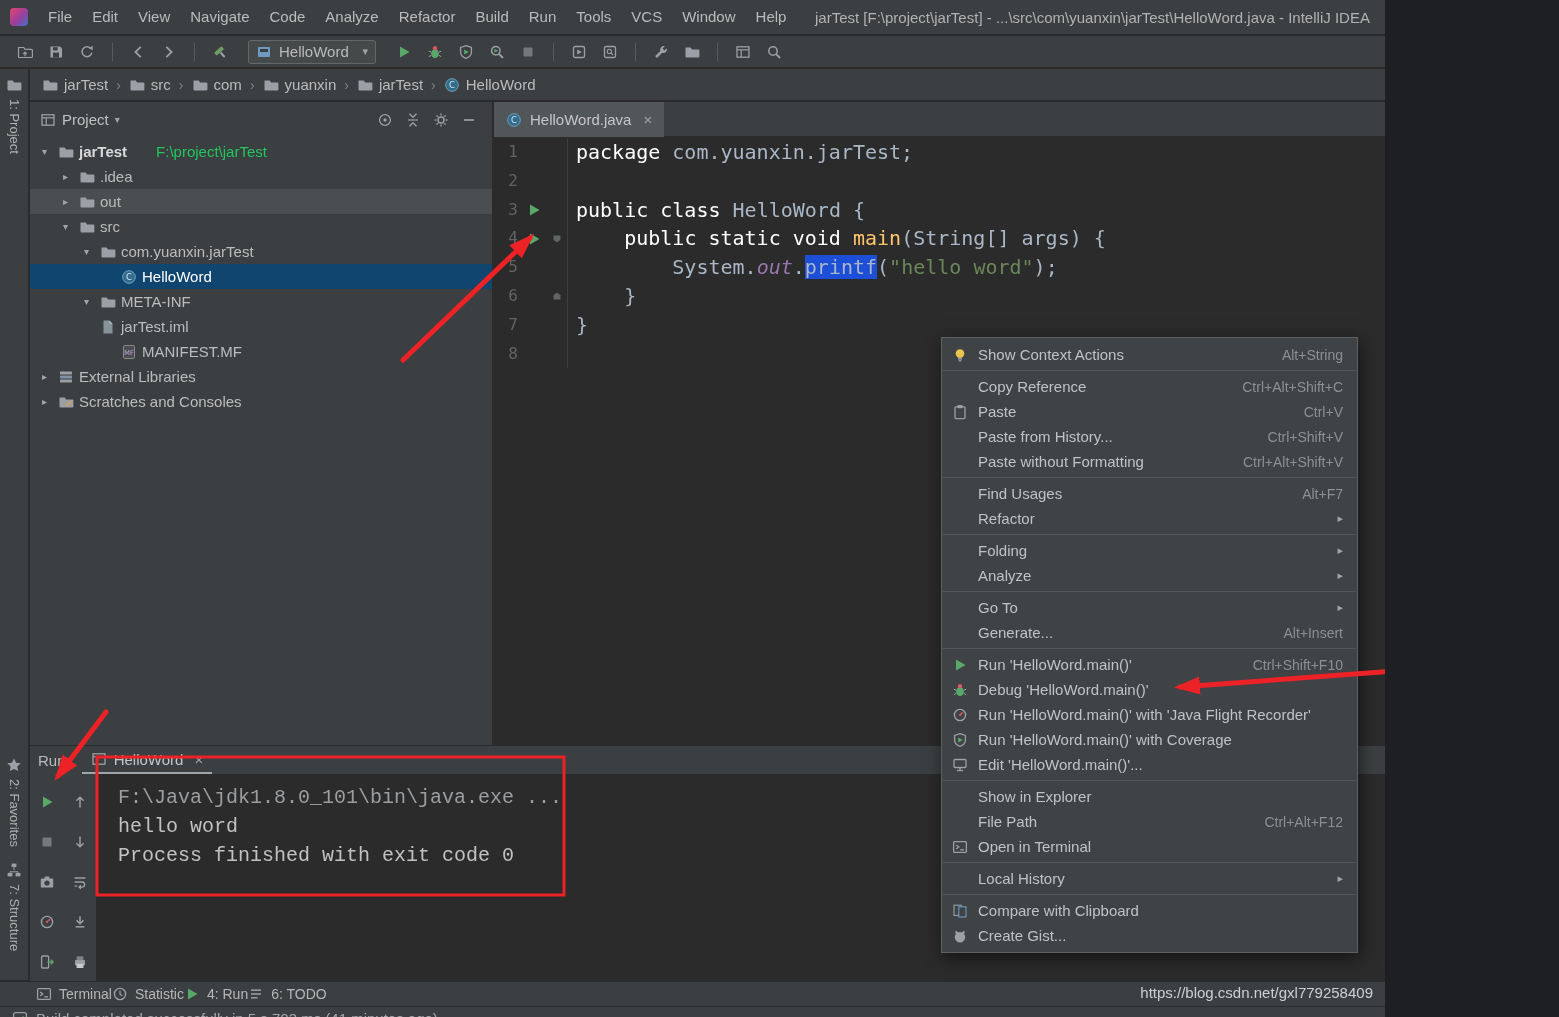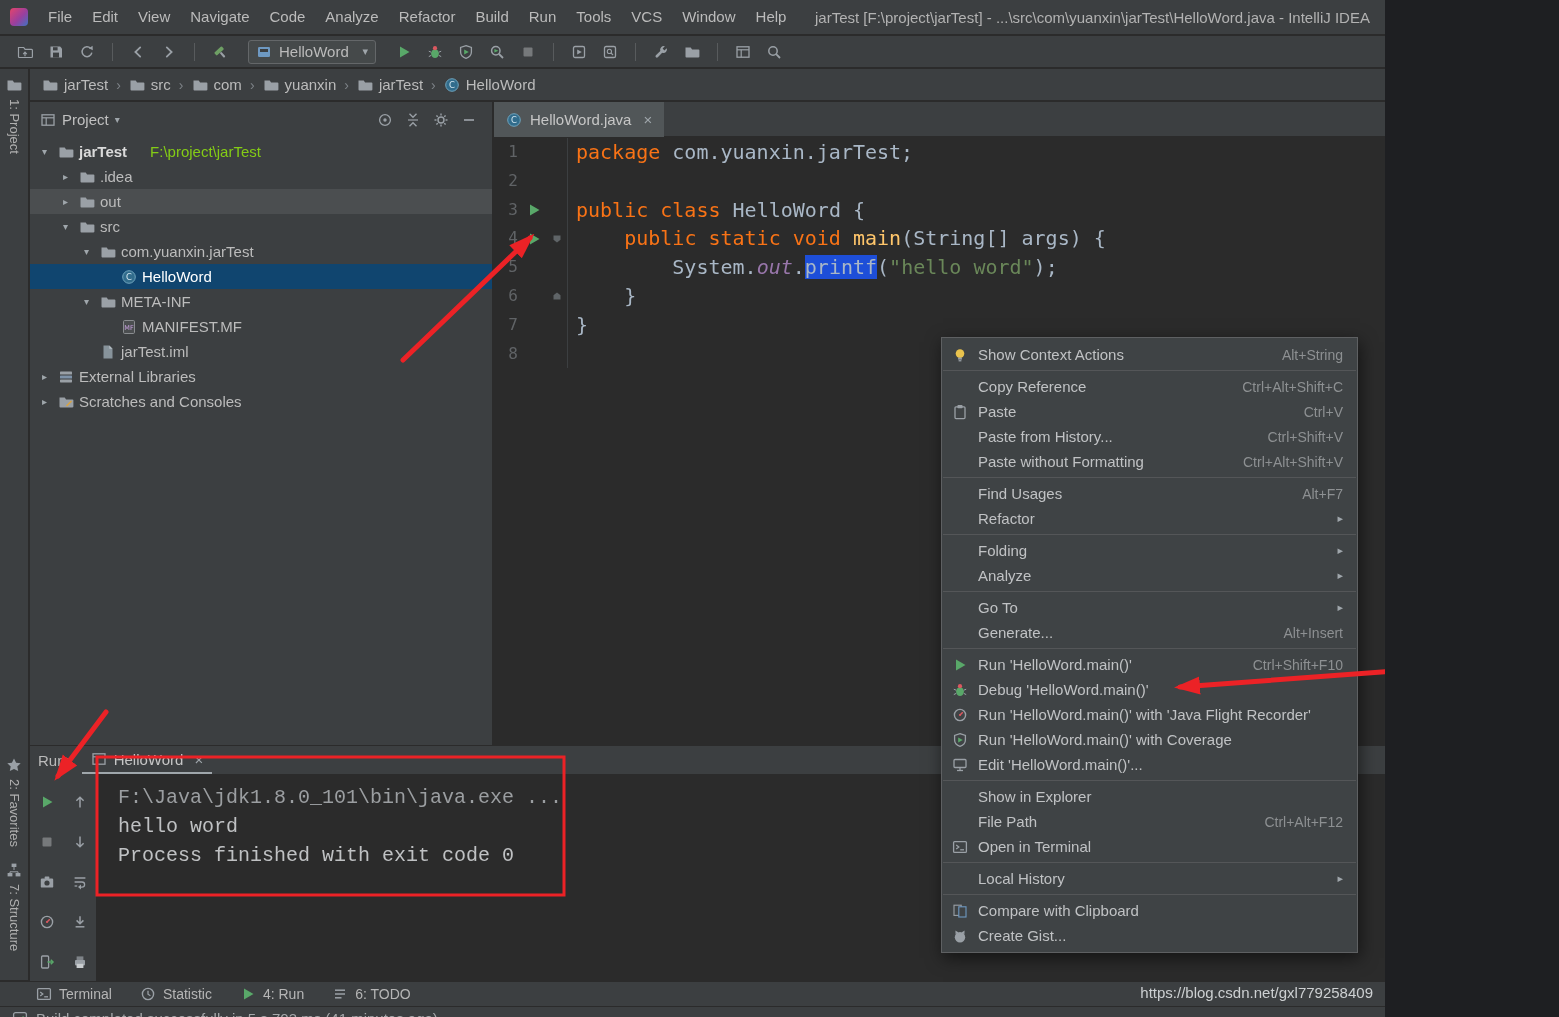--- a/index.html
+++ b/index.html
@@ -43,37 +43,37 @@
                  border-right:1px solid #2b2b2b;overflow:hidden}
   .panel-header{height:35px;display:flex;align-items:center;padding:0 10px;gap:6px;color:#c0c0c0}
   .ph-caret{font-size:10px;color:#9fa6ab}
   .ph-spacer{flex:1}
   .ph-btn{width:26px;height:24px;display:flex;align-items:center;justify-content:center}
   .tree{position:absolute;left:0;right:0;top:37px;bottom:0;overflow:hidden}
   .tree-row{height:25px;display:flex;align-items:center;gap:5px;white-space:nowrap;color:#bcbcbc}
   .tree-row.selected{background:#10456F;color:#fff}
   .tree-row.hovered{background:#4b4e50}
   .twist{width:17px;text-align:center;font-size:10px;color:#9fa6ab;flex:none}
-  .tree-hint{color:#84cc16;margin-left:18px}
+  .tree-hint{color:#22c55e;margin-left:24px}
   .tree-label.bold{font-weight:bold;color:#dadada}
 
   
   .editor{position:absolute;left:494px;top:102px;right:0;bottom:272px;background:#2b2b2b;overflow:hidden}
   .tabbar{height:35px;background:#3c3f41;border-bottom:1px solid #2b2b2b;display:flex}
   .tab{height:35px;background:#515658;display:flex;align-items:center;gap:8px;padding:0 12px;color:#c6c6c6}
   .tab-close{color:#9fa6ab;margin-left:4px;font-size:15px}
   .code-area{position:absolute;top:36px;left:0;right:0;bottom:0;font-family:"DejaVu Sans Mono",monospace;
              font-size:20px;line-height:28.8px}
   .code-line{display:flex;height:28.8px}
   .gutter{width:74px;flex:none;display:flex;align-items:center;height:100%}
   .lnum{width:28px;text-align:right;color:#606366;font-size:16px;padding-right:4px;font-family:"DejaVu Sans Mono",monospace}
   .grun{width:24px;display:flex;justify-content:center;align-items:center}
   .gfold{width:22px;display:flex;justify-content:center;align-items:center;height:100%;border-right:1px solid #3c3f41}
   .code{white-space:pre;padding-left:8px}
-  .seg-kw{color:#f97316}
+  .seg-kw{color:#ffffff}
   .seg-pl{color:#a9b7c6}
   .seg-str{color:#6a8759}
   .seg-fn{color:#ffc66b}
   .seg-field{color:#9876aa;font-style:italic}
   .seg-hl{color:#a9b7c6;background:#1d4ed8}
 
   
   .context-menu{position:absolute;left:941px;top:337px;width:417px;background:#3f4345;border:1px solid #5e6062;
                 box-shadow:2px 5px 16px rgba(0,0,0,.55);padding:4px 0;z-index:40}
   .cm-item{height:25px;display:flex;align-items:center;gap:9px;padding:0 14px 0 9px;color:#c0c2c4}
@@ -90,21 +90,21 @@
   .rp-body{position:absolute;top:28px;left:0;right:0;bottom:0}
   .rp-tools{position:absolute;left:0;top:0;width:66px;bottom:0;display:flex}
   .rp-col{width:33px;display:flex;flex-direction:column;align-items:center;padding-top:16px;gap:16px}
   .console{position:absolute;left:66px;top:0;right:0;bottom:0;background:#2b2b2b;
            font-family:Liberation Mono, monospace;font-size:20px;line-height:29px;color:#bfc1c3;padding:9px 0 0 22px}
   .console-line{white-space:pre}
   .console-line.dim{color:#9b9ea1}
 
   
   .tw-bar{position:absolute;left:0;right:0;top:981px;height:25px;background:#3c3f41;border-top:1px solid #2b2b2b;
-          display:flex;align-items:center;padding-left:36px;gap:28px;font-size:14px;color:#b6b6b6;z-index:5}
+          display:flex;align-items:center;padding-left:36px;font-size:14px;color:#b6b6b6;z-index:5}
   .tw-item{display:flex;align-items:center;gap:7px;white-space:nowrap}
   .statusline{position:absolute;left:0;right:0;top:1006px;height:24px;background:#3c3f41;border-top:1px solid #2b2b2b;
               display:flex;align-items:center;gap:8px;padding-left:12px;font-size:15px;color:#a6a9ab;z-index:5}
   .watermark{position:absolute;right:12px;top:984px;color:#cdd0d2;font-size:15px;z-index:45}
 
   .annotations{position:absolute;left:0;top:0;z-index:60;pointer-events:none}
 </style>
 </head>
 <body>
 
@@ -494,39 +494,39 @@
         </div>
         <div class="tree-row" style="padding-left: 48px;">
           <span class="twist">▾</span>
           <span class="icon">
             <svg width="16" height="16" viewBox="0 0 16 16">
               <path d="M1.5 3.5h5.2l1.4 1.9h6.4c.5 0 .9.4.9.9v6.3c0 .5-.4.9-.9.9H2.4c-.5 0-.9-.4-.9-.9z" fill="#9AA0A6"></path>
             </svg>
           </span>
           <span class="tree-label">META-INF</span>
         </div>
+        <div class="tree-row" style="padding-left: 48px;">
+          <span class="twist"></span>
+          <span class="icon">
+            <svg width="16" height="16" viewBox="0 0 16 16">
+              <path d="M3.5 1.5h5.8l3.2 3.2v9.8H3.5z" fill="#87939B"></path>
+              <path d="M9.3 1.5v3.2h3.2z" fill="#B5BEC4"></path>
+            </svg>
+          </span>
+          <span class="tree-label">jarTest.iml</span>
+        </div>
         <div class="tree-row" style="padding-left: 69px;">
           <span class="twist"></span>
           <span class="icon">
             <svg width="16" height="16" viewBox="0 0 16 16">
               <rect x="2.5" y="1.5" width="11" height="13" rx="1.2" fill="#4b4e50" stroke="#8a8d90"></rect>
               <text x="8" y="10.5" text-anchor="middle" font-size="6.5" font-family="DejaVu Sans" fill="#C8A2E0">MF</text>
             </svg>
           </span>
           <span class="tree-label">MANIFEST.MF</span>
-        </div>
-        <div class="tree-row" style="padding-left: 48px;">
-          <span class="twist"></span>
-          <span class="icon">
-            <svg width="16" height="16" viewBox="0 0 16 16">
-              <path d="M3.5 1.5h5.8l3.2 3.2v9.8H3.5z" fill="#87939B"></path>
-              <path d="M9.3 1.5v3.2h3.2z" fill="#B5BEC4"></path>
-            </svg>
-          </span>
-          <span class="tree-label">jarTest.iml</span>
         </div>
         <div class="tree-row" style="padding-left: 6px;">
           <span class="twist">▸</span>
           <span class="icon">
             <svg width="16" height="16" viewBox="0 0 16 16">
               <rect x="2" y="2.6" width="12" height="3" rx=".6" fill="#9AA0A6"></rect>
               <rect x="2" y="6.5" width="12" height="3" rx=".6" fill="#7E92A8"></rect>
               <rect x="2" y="10.4" width="12" height="3" rx=".6" fill="#9AA0A6"></rect>
             </svg>
           </span>

